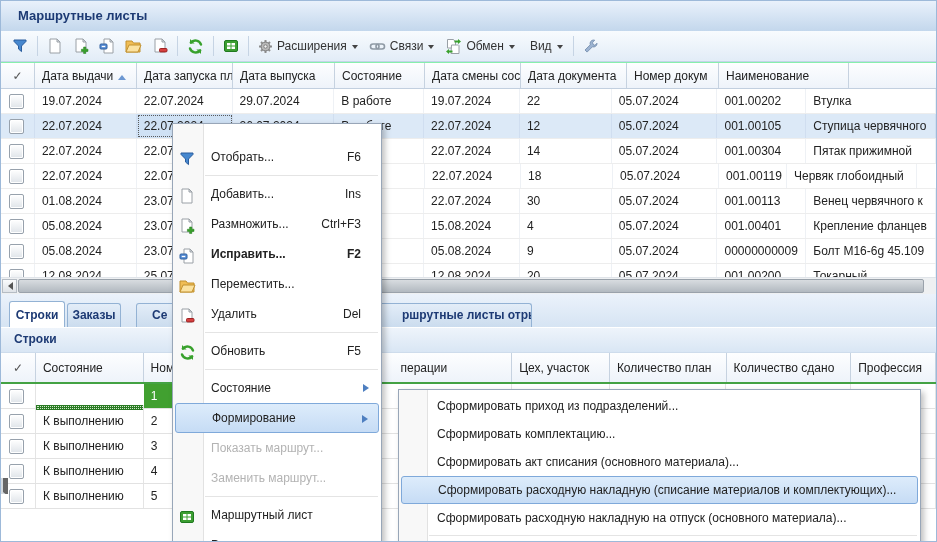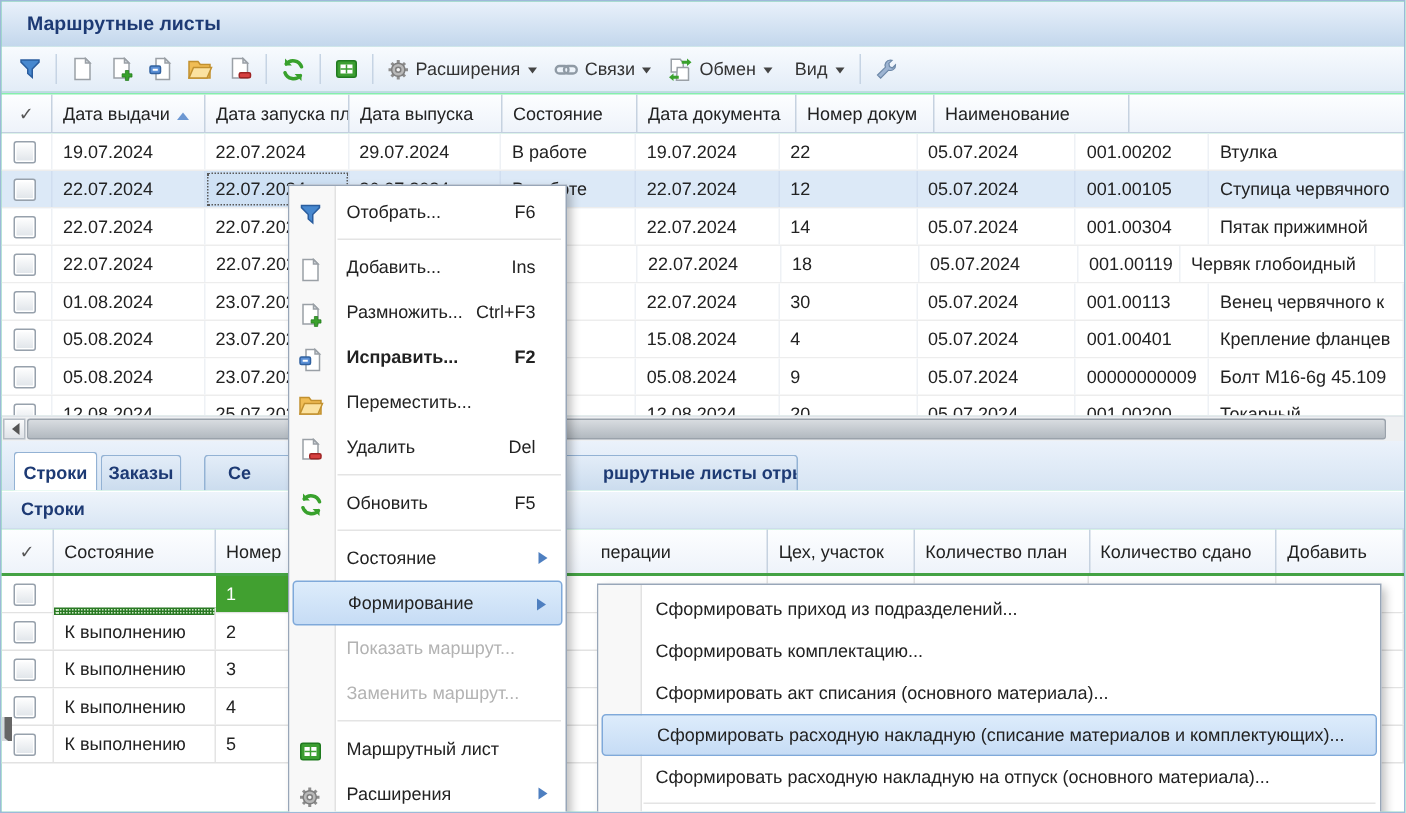--- a/index.html
+++ b/index.html
@@ -58,22 +58,22 @@
   .gb-head{position:absolute;left:0;top:352px;right:0;height:31px;border-bottom:2px solid #44a244;box-sizing:border-box;}
   .gb-head .th{padding-top:8px;}
   .gb-body{position:absolute;left:0;top:383px;right:0;height:159px;background:#fff;overflow:hidden;}
   .gb-body .row{border-bottom:1px solid #e2e2e2;}
   .gb-body .c{border-right:1px solid #e4e4e4;}
   .st-done{background:#2a7a24;color:#fff;outline:1px dotted #cfe9c8;outline-offset:-2px;margin-top:21px;}
   .num-done{background:#41a030;color:#fff;}
   .nub{position:absolute;left:0;top:477px;width:7px;height:16px;background:#d5dade;overflow:hidden;}
   .nub .tri{width:0;height:0;border:4px solid transparent;border-right:5px solid #666;margin:4px 0 0 -2px;}
   
-  .menu{position:absolute;left:191px;top:122px;width:186px;height:420px;background:#fff;
-      border:1px solid #98a6b8;box-shadow:3px 3px 6px rgba(0,0,0,.25);box-sizing:border-box;padding-top:2px;z-index:10;}
+  .menu{position:absolute;left:171px;top:122px;width:210px;height:420px;background:#fff;
+      border:1px solid #98a6b8;box-shadow:3px 3px 6px rgba(0,0,0,.25);box-sizing:border-box;padding-top:18px;z-index:10;}
   .gutter{position:absolute;left:0;top:0;bottom:0;width:30px;background:#f8f8f8;border-right:1px solid #e2e2e2;}
   .mi{position:relative;height:30px;line-height:30px;padding-left:38px;white-space:nowrap;cursor:default;}
   .mi .micon{position:absolute;left:6px;top:6px;}
   .mi .mshort{position:absolute;right:20px;}
   .marrow{position:absolute;right:8px;top:11px;width:0;height:0;border:4px solid transparent;border-left:6px solid #4e7fc0;}
   .mi.bold,.mi.bold .mshort{font-weight:bold;}
   .mi.dis{color:#b3b3b3;}
   .hl{margin:0 2px;background:linear-gradient(#ddecfb,#c6dcf5);border:1px solid #7fa9da;border-radius:3px;box-sizing:border-box;}
   .mi.hl{height:30px;line-height:28px;padding-left:36px;}
   .mi.hl .marrow{right:6px;}
@@ -222,20 +222,21 @@
         </span>
       </span>
     </div>
 
   <div class="hdr gt-head">
       <div class="th th-c" style="width: 34px;">✓</div>
       <div class="th" style="width: 102px;">Дата выдачи<span class="sort"></span></div>
       <div class="th" style="width: 96px;">Дата запуска пл</div>
       <div class="th" style="width: 102px;">Дата выпуска</div>
       <div class="th" style="width: 90px;">Состояние</div>
+      <div class="th" style="width: 96px;">Дата смены сос</div>
       <div class="th" style="width: 106px;">Дата документа</div>
       <div class="th" style="width: 92px;">Номер докум</div>
       <div class="th" style="width: 130px;">Наименование</div>
     </div>
   <div class="gt-body">
       <div class="row">
         <div class="c cbcell" style="width: 34px;">
           <div class="cb"></div>
         </div>
         <div class="c" style="width: 102px;">19.07.2024</div>
@@ -365,21 +366,21 @@
   <span class="sectiontitle">Строки</span>
 
   <div class="hdr gb-head">
       <div class="th th-c" style="width: 35px;">✓</div>
       <div class="th" style="width: 108px;">Состояние</div>
       <div class="th" style="width: 57px;">Номер</div>
       <div class="th" style="width: 312px; padding-left: 200px;">перации</div>
       <div class="th" style="width: 98px;">Цех, участок</div>
       <div class="th" style="width: 117px;">Количество план</div>
       <div class="th" style="width: 125px;">Количество сдано</div>
-      <div class="th" style="width: 85px;">Добавить</div>
+      <div class="th" style="width: 85px;">Профессия</div>
     </div>
   <div class="gb-body">
       <div class="row">
         <div class="c cbcell" style="width: 35px;">
           <div class="cb"></div>
         </div>
         <div class="c st-done" style="width: 108px;">Выполнено</div>
         <div class="c num-done" style="width: 57px;">1</div>
         <div class="c" style="width: 312px;"></div>
         <div class="c" style="width: 98px;"></div>

